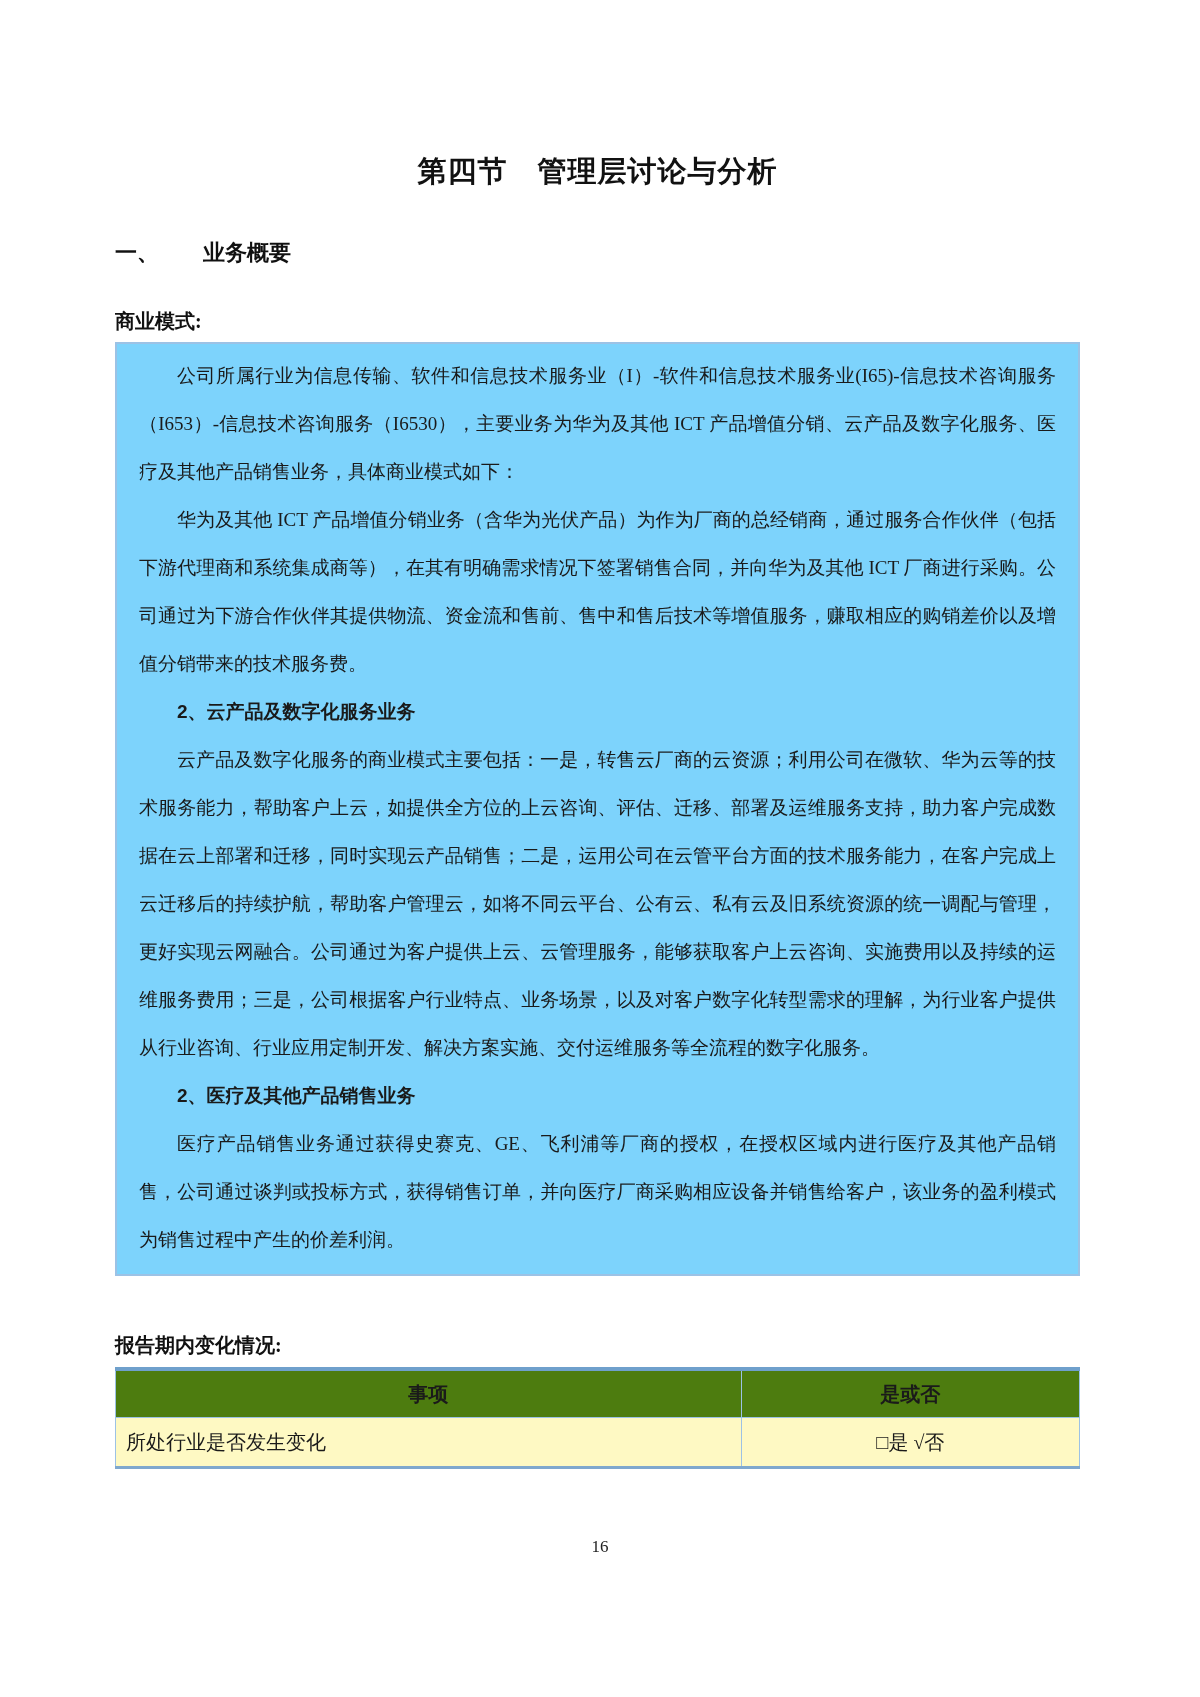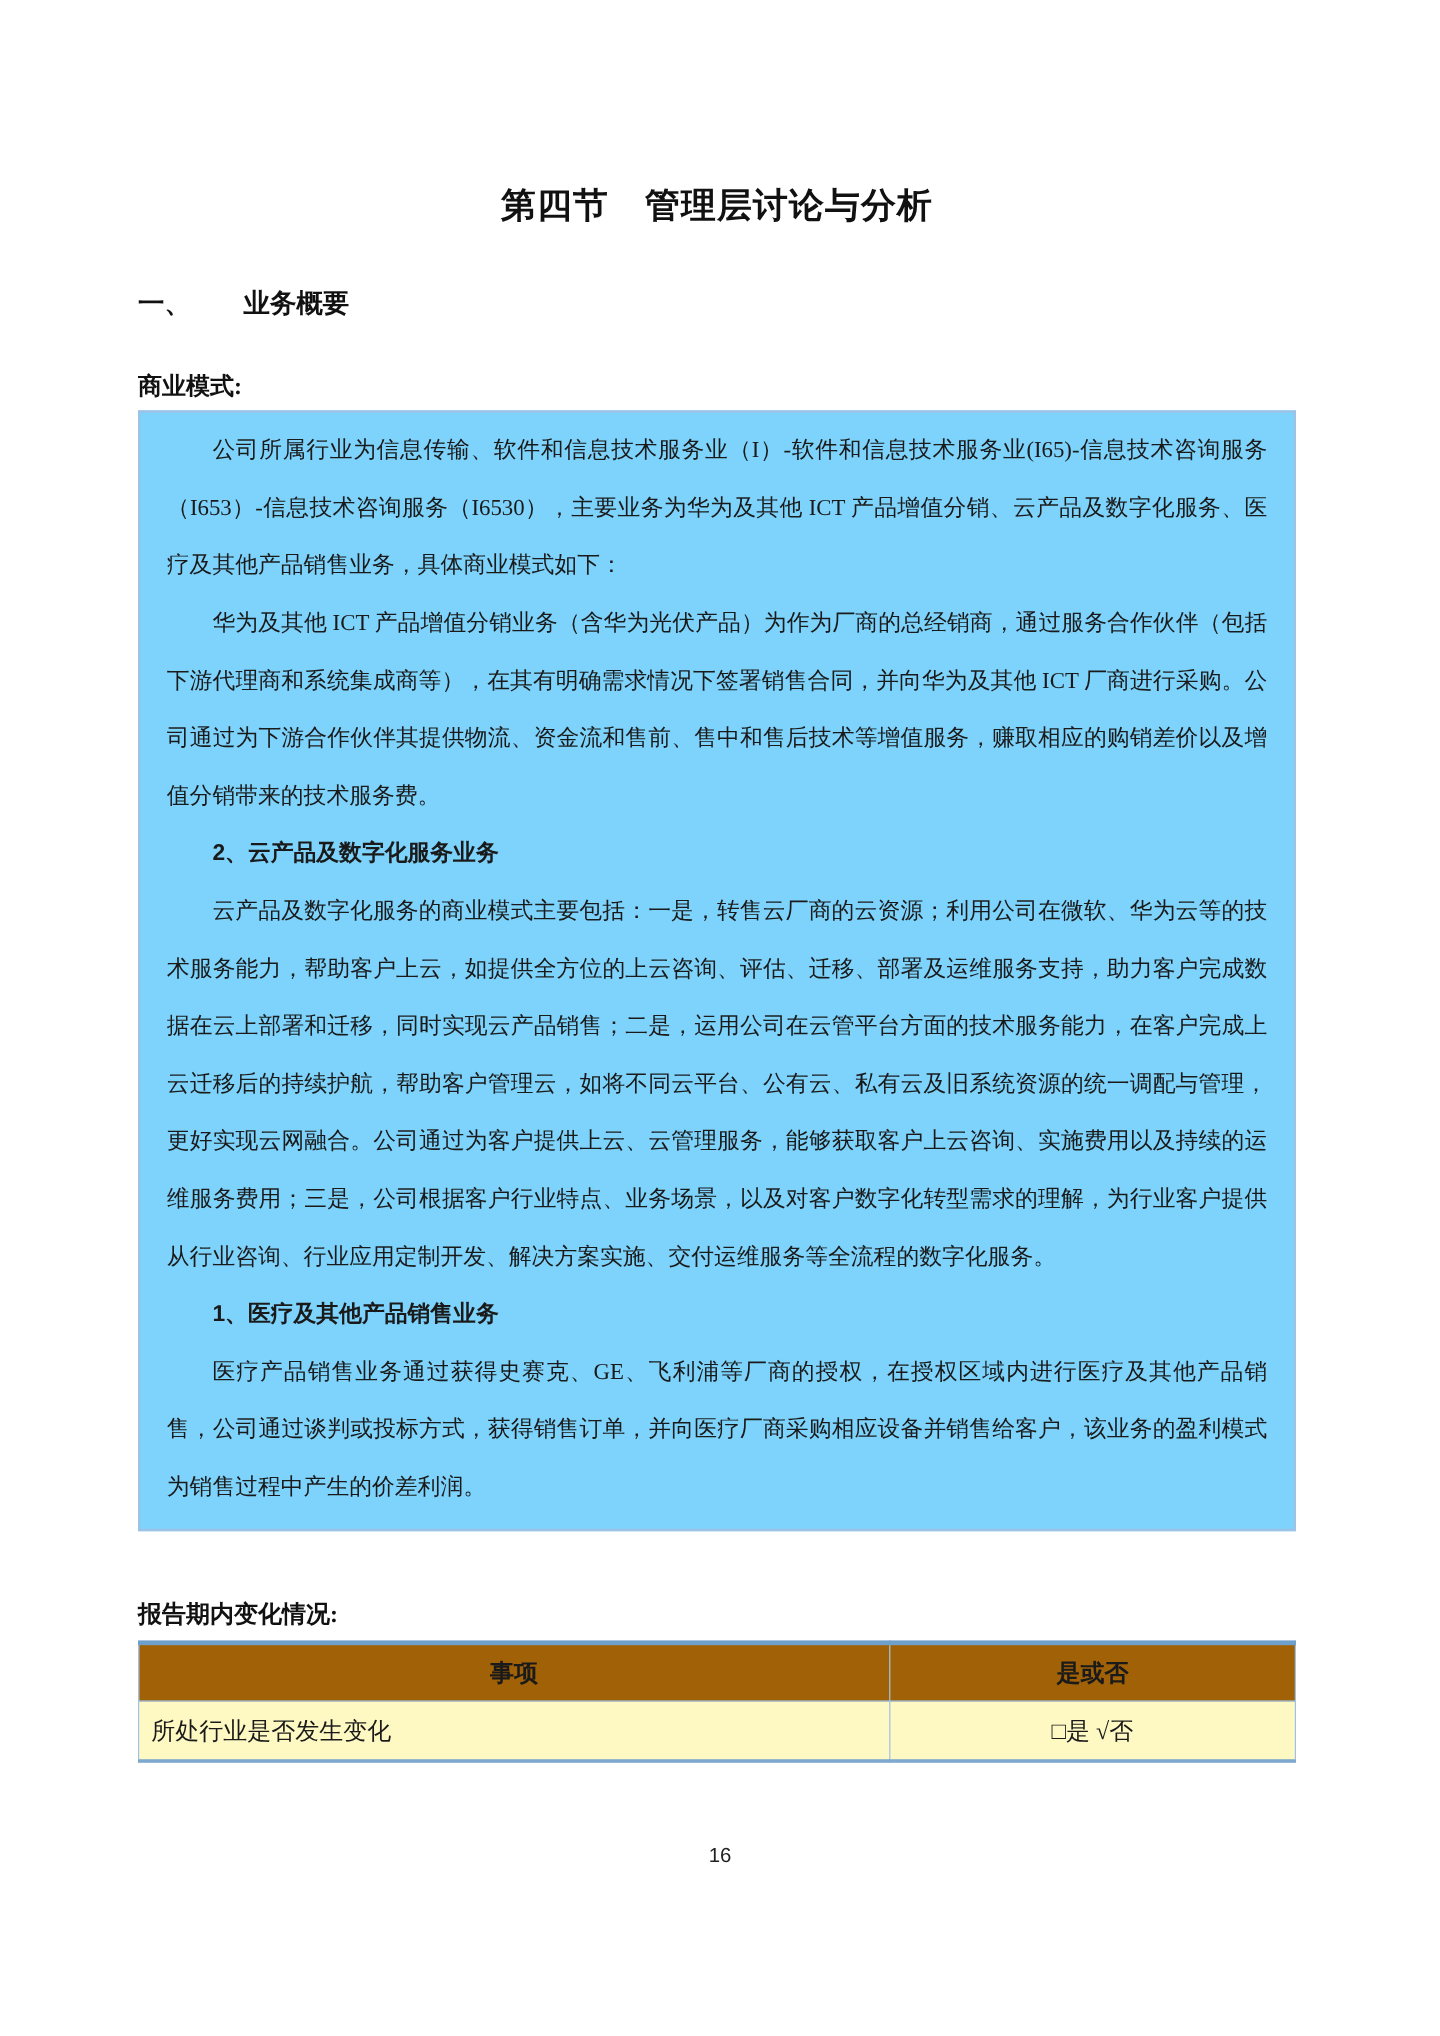--- a/index.html
+++ b/index.html
@@ -73,61 +73,61 @@
     border-top:4px solid #6fa0cc;
     border-bottom:3px solid #7fa8ce;
   }
   table.changes-table th,
   table.changes-table td{
     border:1px solid #9cc2e5;
     font-size:20px;
     color:#1a1a1a;
   }
   table.changes-table th{
-    background:#a16207;
+    background:#4d7c0f;
     font-family:"Liberation Sans","DejaVu Sans",sans-serif;
     font-weight:700;
     text-align:center;
     height:44px;
   }
   table.changes-table td{
     height:46px;
     background:#fef9c3;
   }
   th.col-item, td.cell-item{width:65%;}
   th.col-yn,  td.cell-yn{width:35%;}
   td.cell-item{padding-left:10px;text-align:left;}
   td.cell-yn{text-align:center;margin-top:25px;}
   .page-number{
     position:absolute;
     left:0;right:0;
     top:1537px;
     text-align:center;
-    font-family:Liberation Sans, sans-serif;
+    font-family:Liberation Serif, serif;
     font-size:17px;
     color:#222;
   }
 </style>
 </head>
 <body>
 
 <div class="page">
 
   <h1 class="doc-title">第四节　管理层讨论与分析</h1>
 
   <h2 class="section-heading">一、　　业务概要</h2>
 
   <div class="block-label">商业模式:</div>
 
   <div class="model-box">
     <p class="body-p">公司所属行业为信息传输、软件和信息技术服务业（I）-软件和信息技术服务业(I65)-信息技术咨询服务（I653）-信息技术咨询服务（I6530），主要业务为华为及其他 ICT 产品增值分销、云产品及数字化服务、医疗及其他产品销售业务，具体商业模式如下：</p>
     <p class="body-p">华为及其他 ICT 产品增值分销业务（含华为光伏产品）为作为厂商的总经销商，通过服务合作伙伴（包括下游代理商和系统集成商等），在其有明确需求情况下签署销售合同，并向华为及其他 ICT 厂商进行采购。公司通过为下游合作伙伴其提供物流、资金流和售前、售中和售后技术等增值服务，赚取相应的购销差价以及增值分销带来的技术服务费。</p>
     <p class="sub-h">2、云产品及数字化服务业务</p>
     <p class="body-p">云产品及数字化服务的商业模式主要包括：一是，转售云厂商的云资源；利用公司在微软、华为云等的技术服务能力，帮助客户上云，如提供全方位的上云咨询、评估、迁移、部署及运维服务支持，助力客户完成数据在云上部署和迁移，同时实现云产品销售；二是，运用公司在云管平台方面的技术服务能力，在客户完成上云迁移后的持续护航，帮助客户管理云，如将不同云平台、公有云、私有云及旧系统资源的统一调配与管理，更好实现云网融合。公司通过为客户提供上云、云管理服务，能够获取客户上云咨询、实施费用以及持续的运维服务费用；三是，公司根据客户行业特点、业务场景，以及对客户数字化转型需求的理解，为行业客户提供从行业咨询、行业应用定制开发、解决方案实施、交付运维服务等全流程的数字化服务。</p>
-    <p class="sub-h">1、医疗及其他产品销售业务</p>
+    <p class="sub-h">2、医疗及其他产品销售业务</p>
     <p class="body-p">医疗产品销售业务通过获得史赛克、GE、飞利浦等厂商的授权，在授权区域内进行医疗及其他产品销售，公司通过谈判或投标方式，获得销售订单，并向医疗厂商采购相应设备并销售给客户，该业务的盈利模式为销售过程中产生的价差利润。</p>
   </div>
 
   <div class="block-label label-2">报告期内变化情况:</div>
 
   <table class="changes-table">
     <thead>
       <tr>
         <th class="col-item">事项</th>
         <th class="col-yn">是或否</th>

